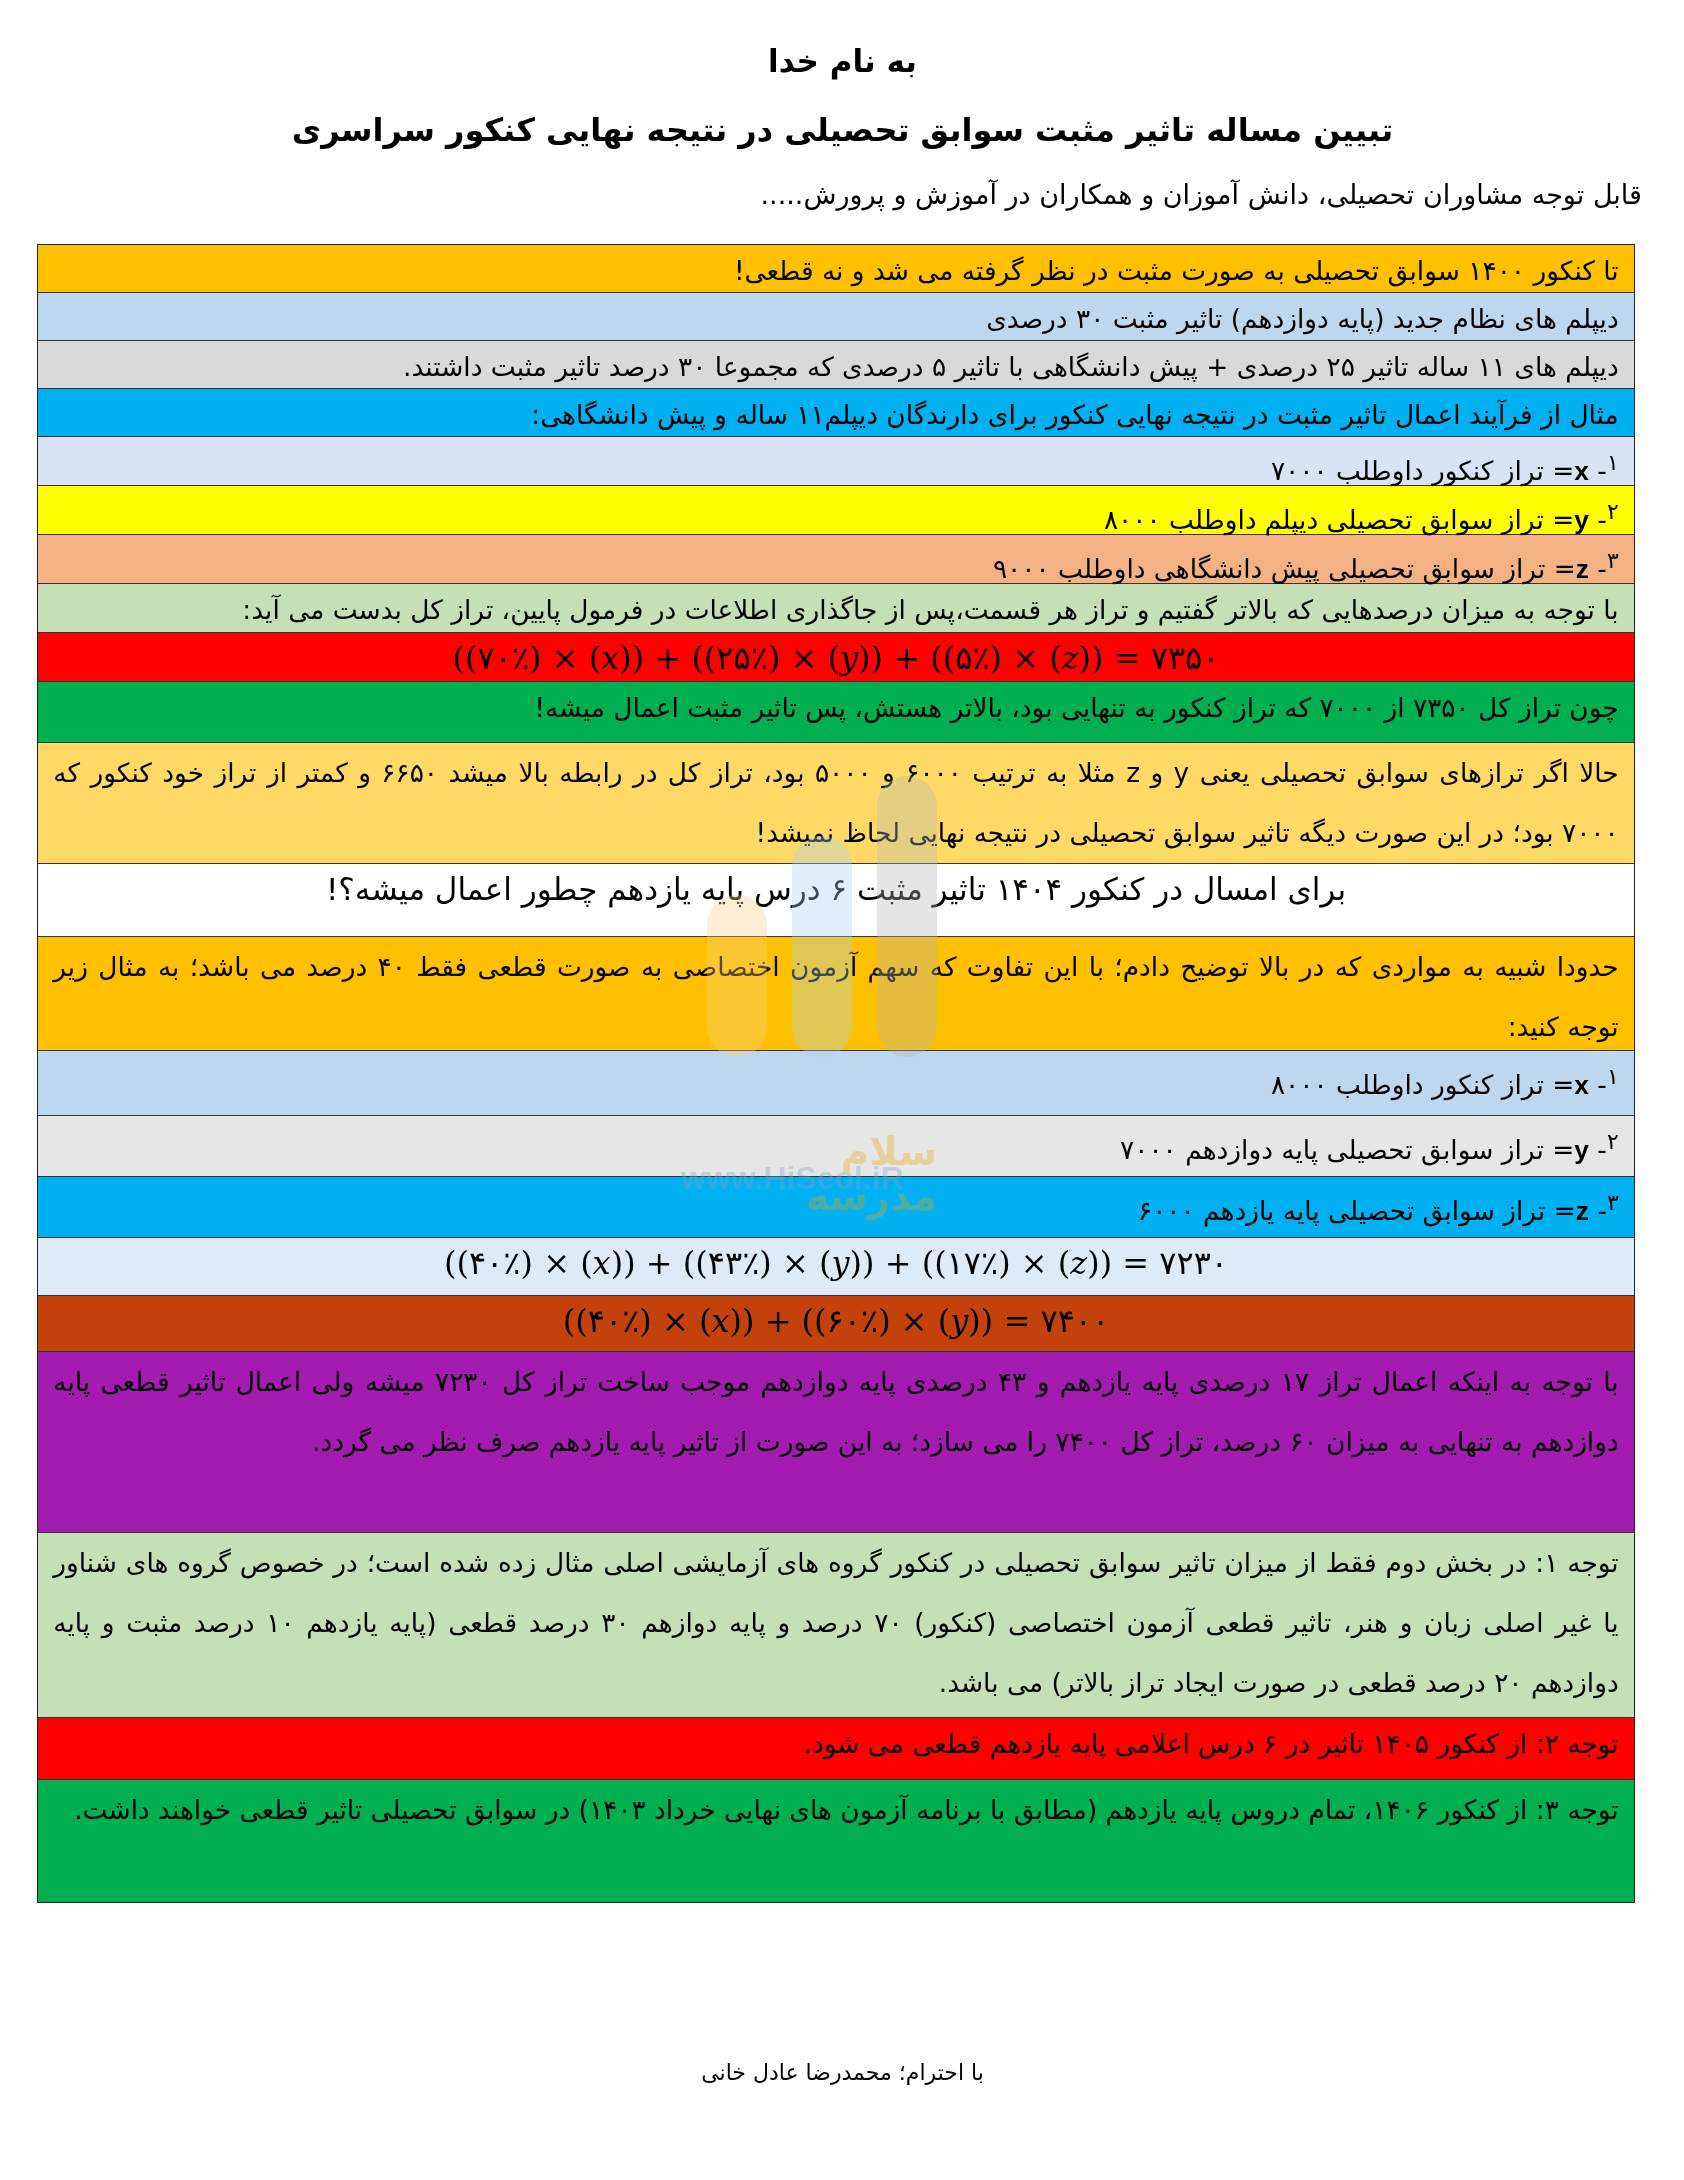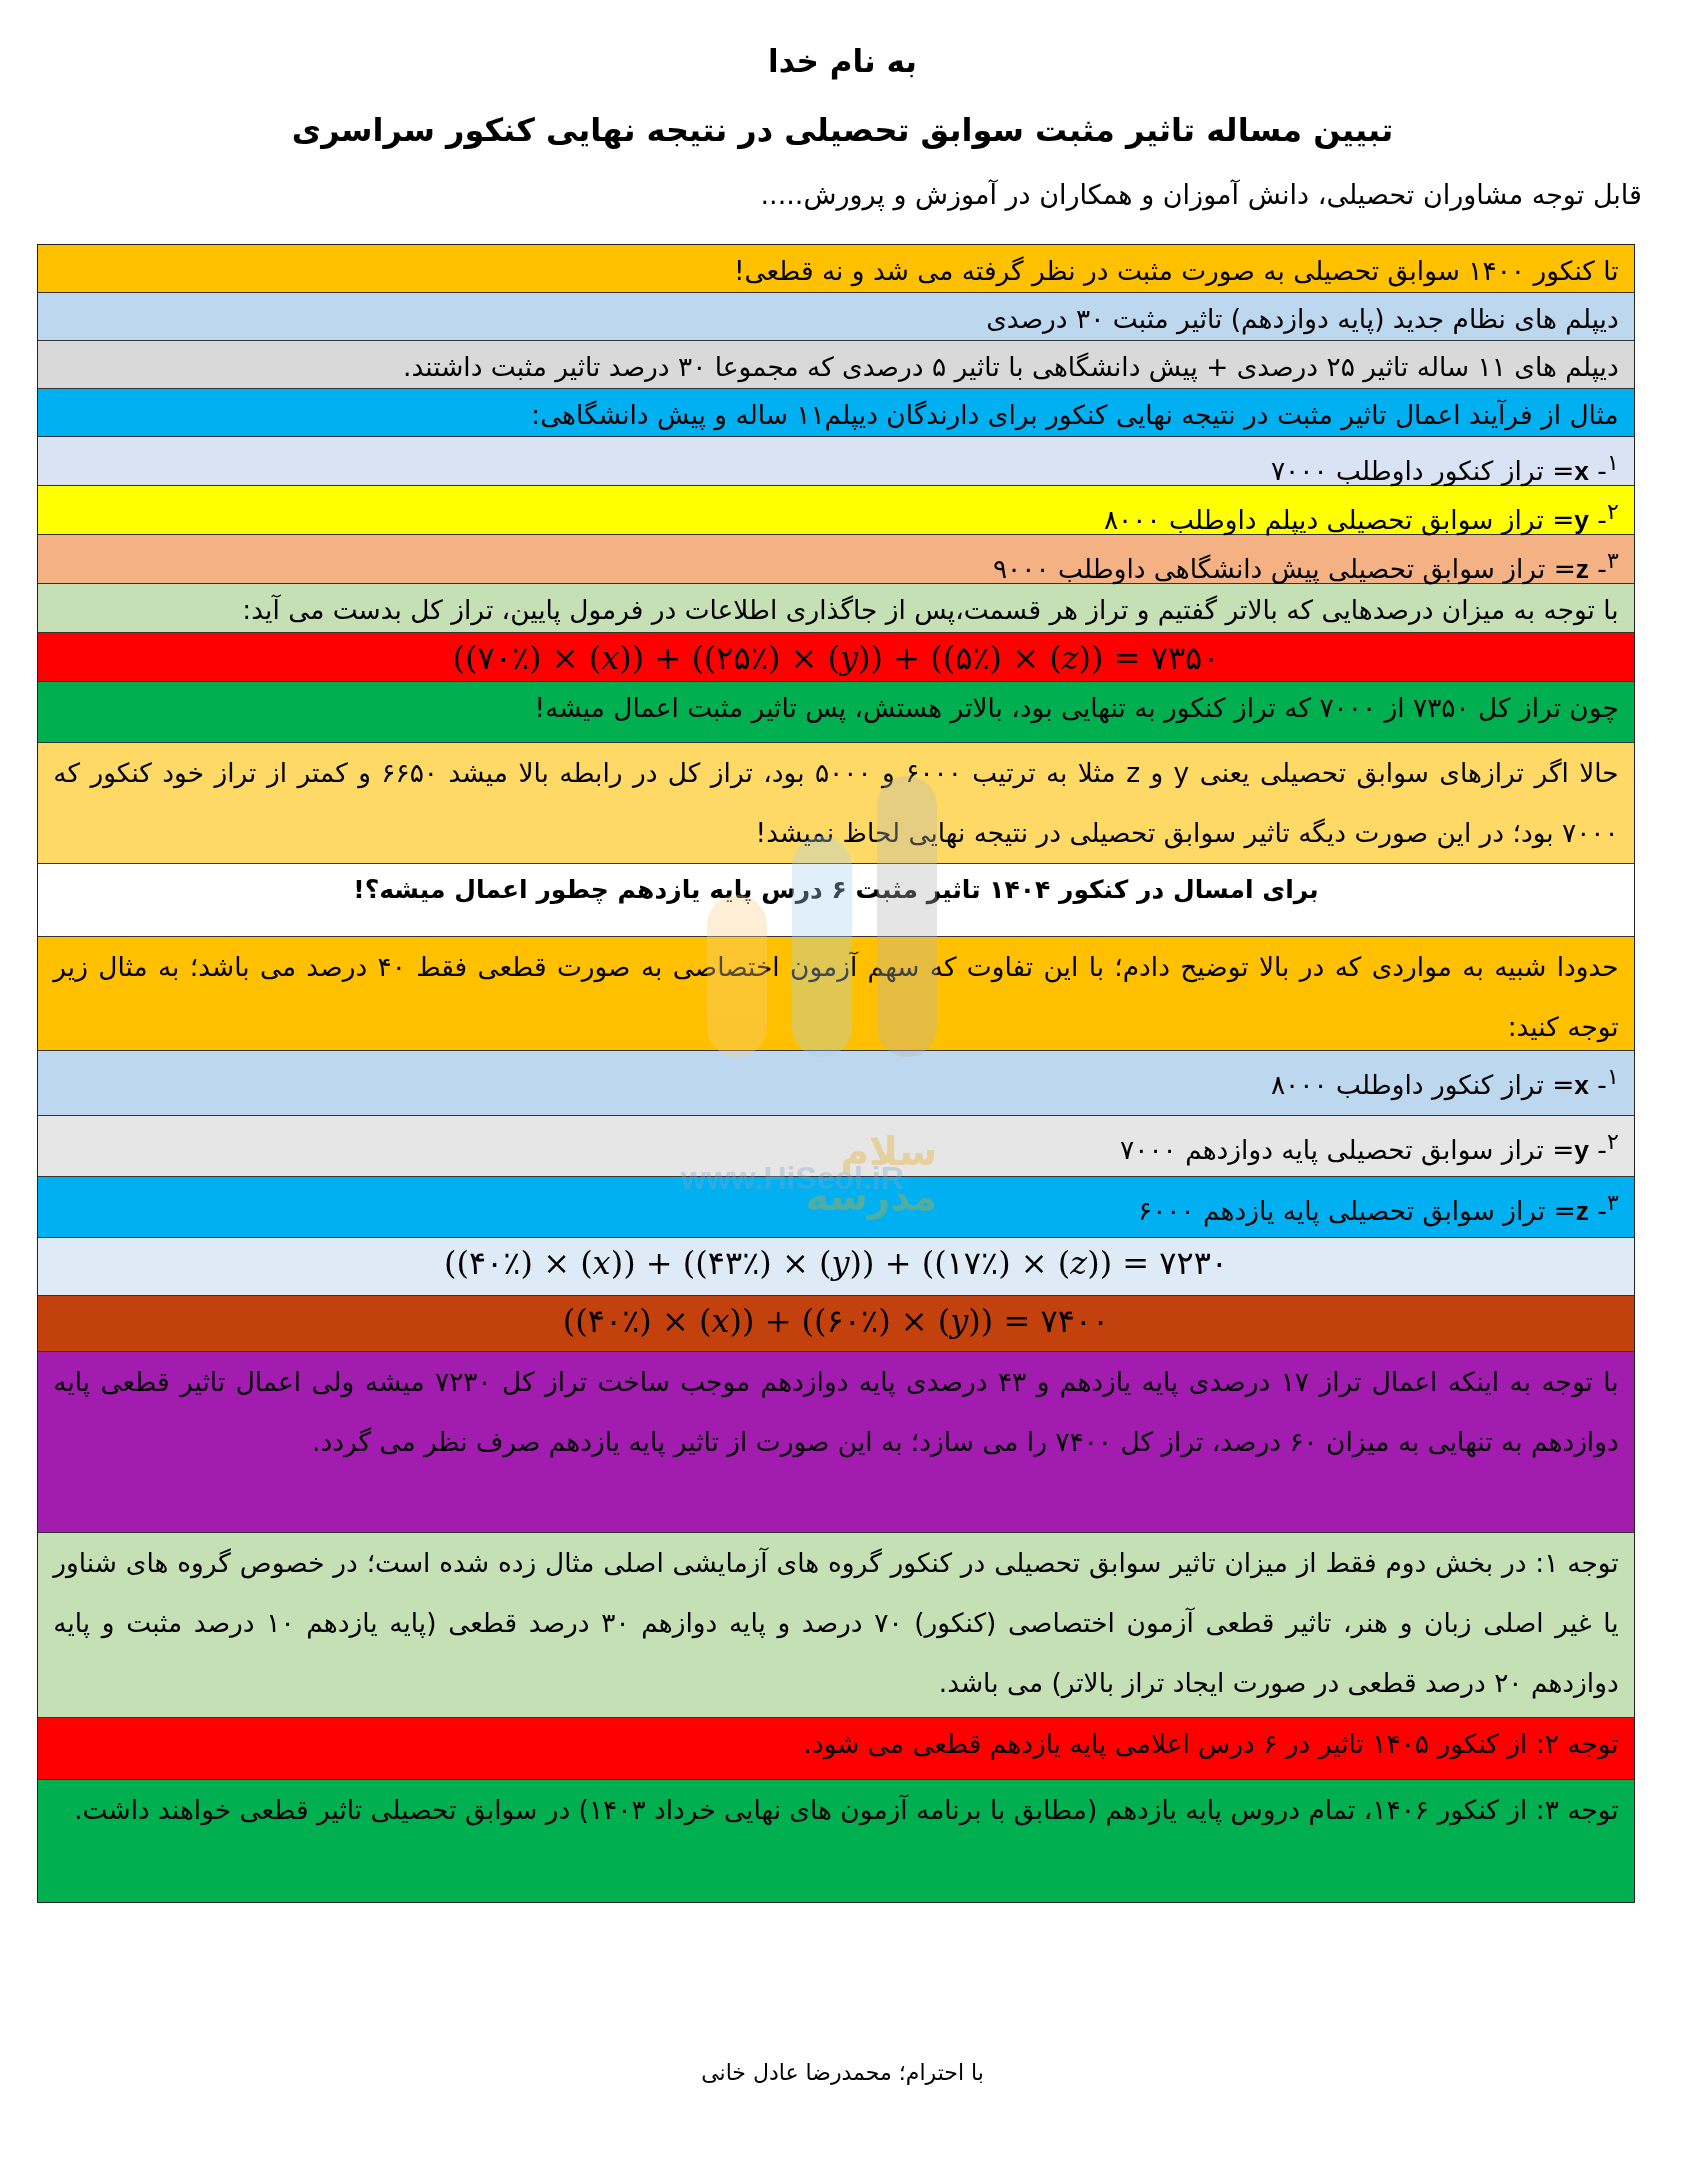--- a/index.html
+++ b/index.html
@@ -14,21 +14,21 @@
                 font-weight:normal; font-size:27px; direction:rtl; }
   .table { position:absolute; left:37px; top:244px; width:1598px;
            border:1.7px solid #222; box-sizing:border-box; }
   .row { border-bottom:1.7px solid #333; box-sizing:border-box; direction:rtl;
          text-align:right; padding:0 15.3px; font-size:26.4px; line-height:51px;
          display:flex; align-items:flex-start; }
   .row:last-child { border-bottom:none; }
   .row .txt { width:100%; }
   .row.justify .txt { text-align:justify; text-align-last:right; line-height:60px; }
   .row.center .txt { text-align:center; }
-  .row.bold { font-weight:bold; font-size:25px; }
+  .row.bold { font-weight:normal; font-size:31px; }
   .formula { direction:ltr; font-family:"DejaVu Serif", serif; font-size:32px;
              white-space:nowrap; }
   .list-item .num { font-size:22px; vertical-align:super; }
   .list-item .var { font-family:"Liberation Sans", sans-serif; font-weight:bold; }
   .watermark { position:absolute; left:681px; top:920px; width:256px; height:307px;
                pointer-events:none; opacity:0.35; }
   .wm-bar { position:absolute; bottom:170px; border-radius:31px; width:60px; }
   .wm-text1 { position:absolute; top:209px; left:17px; font-size:39px; font-weight:bold;
               color:#e6a817; direction:rtl; }
   .wm-text2 { position:absolute; top:240px; left:0; font-size:32px; font-weight:bold;

